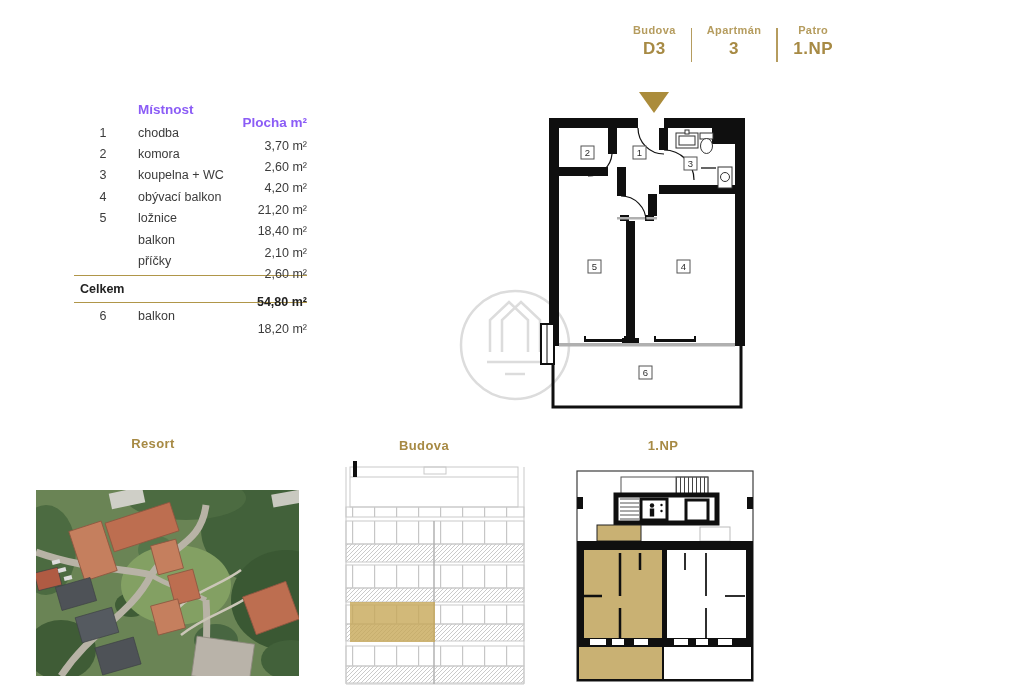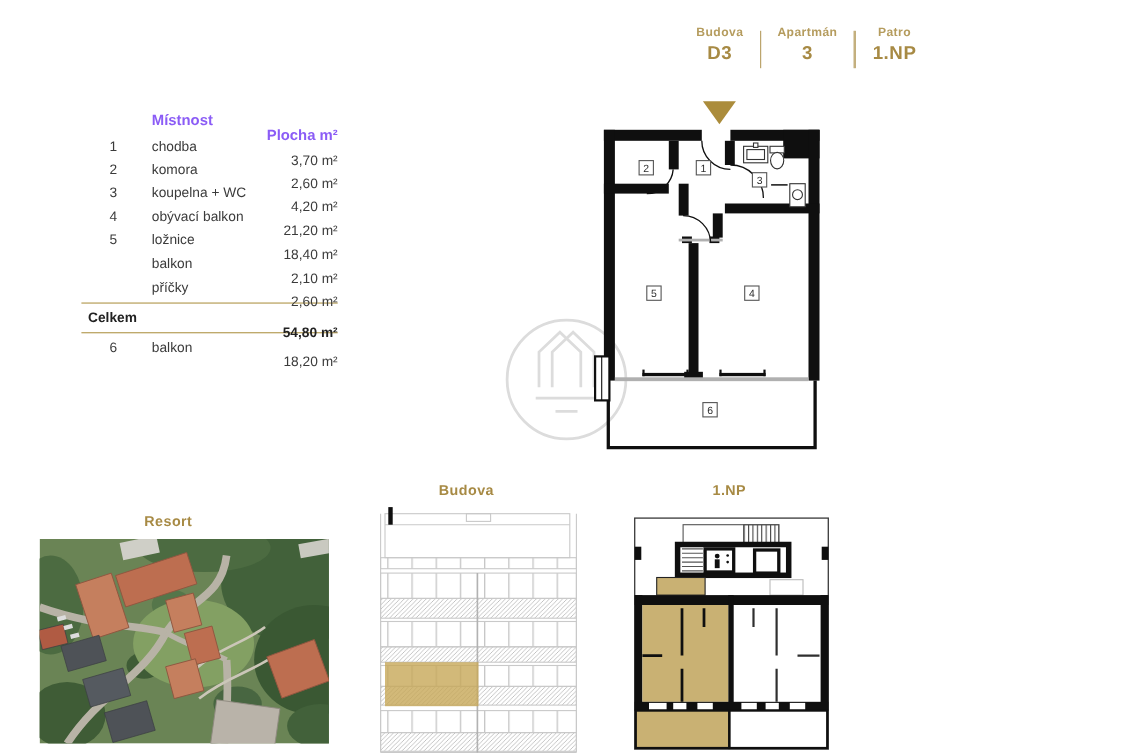--- a/index.html
+++ b/index.html
@@ -187,21 +187,21 @@
     <text x="690.5" y="167">3</text>
     <rect x="588" y="260" width="13" height="13" fill="#ffffff" stroke="#555" stroke-width="1"></rect>
     <text x="594.5" y="270">5</text>
     <rect x="677" y="260" width="13" height="13" fill="#ffffff" stroke="#555" stroke-width="1"></rect>
     <text x="683.5" y="270">4</text>
     <rect x="639" y="366" width="13" height="13" fill="#ffffff" stroke="#555" stroke-width="1"></rect>
     <text x="645.5" y="376">6</text>
   </g>
 </svg>
 
-<div class="panel-title" style="left:36px;top:466px;width:234px;">Resort</div>
+<div class="panel-title" style="left:36px;top:436px;width:234px;">Resort</div>
 <div class="panel-title" style="left:340px;top:438px;width:168px;">Budova</div>
 <div class="panel-title" style="left:573px;top:438px;width:180px;">1.NP</div>
 
 <svg class="abs" style="left:36px;top:490px;" width="263" height="186" viewBox="0 0 263 186">
   <rect width="263" height="186" fill="#6a8455"></rect>
   <g fill="#42613a">
     <ellipse cx="235" cy="40" rx="70" ry="55"></ellipse>
     <ellipse cx="250" cy="110" rx="55" ry="50" fill="#3a5833"></ellipse>
     <ellipse cx="150" cy="8" rx="60" ry="22" fill="#4c6b41"></ellipse>
     <ellipse cx="10" cy="60" rx="30" ry="45" fill="#4c6b41"></ellipse>

